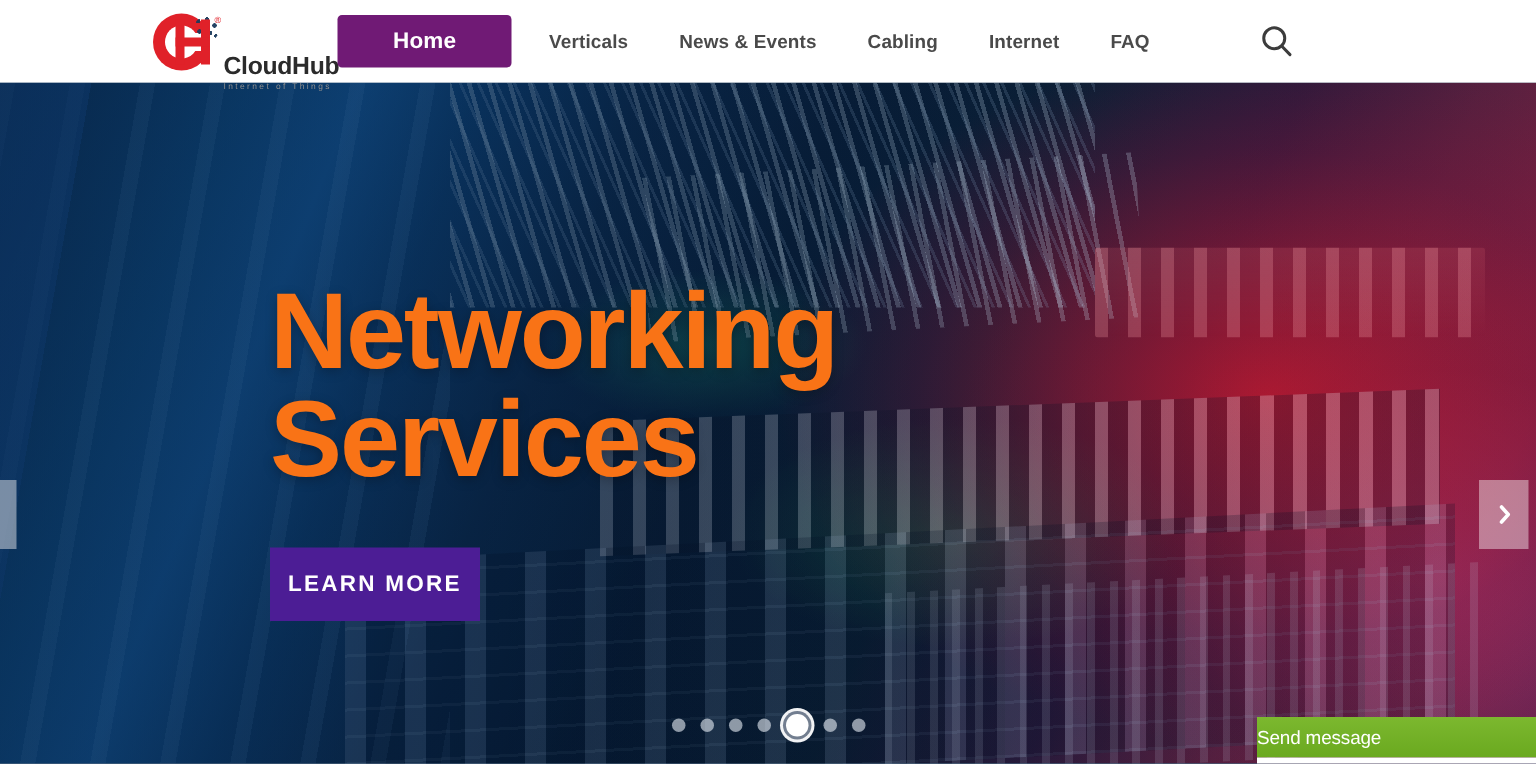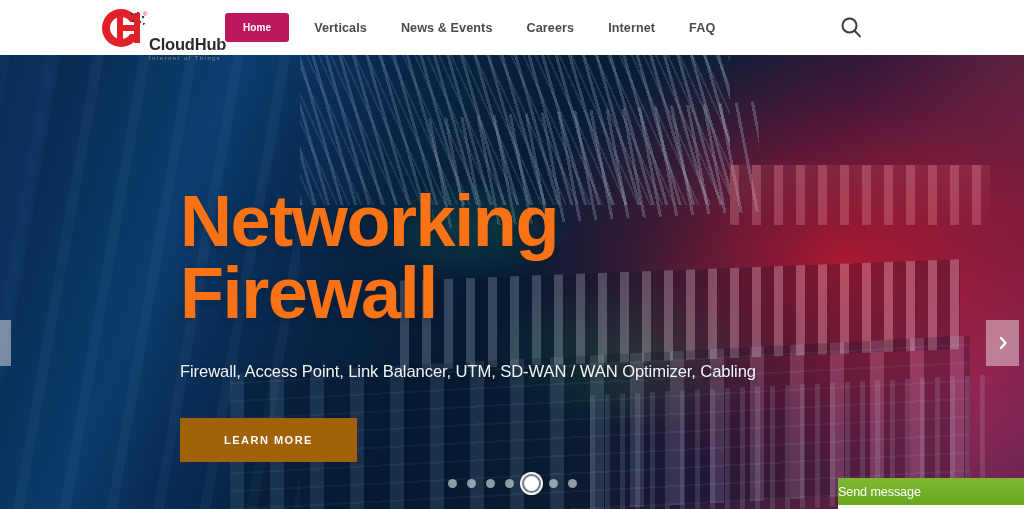--- a/index.html
+++ b/index.html
@@ -87,24 +87,24 @@
   .nav {
     position:absolute; left:225px; top:0; height:55px;
     display:flex; align-items:center; gap:0;
   }
   .nav-item {
     font-size:12.6px; color:#4a4a4a; font-weight:bold;
     padding:0 17px; cursor:pointer; white-space:nowrap;
     letter-spacing:.1px;
   }
   .nav-item.home {
-    background:#be185d; color:#ffffff;
-    padding:9px 18px; border-radius:3px;
+    background:#701a75; color:#ffffff;
+    padding:9px 37px; border-radius:3px;
     margin-right:8px; margin-left:0;
-    font-size:10px;
+    font-size:15px;
   }
   .search-btn {
     position:absolute; left:838px; top:15px;
     width:26px; height:26px; cursor:pointer;
   }
   .search-btn svg { display:block; }
 
   
   .hero {
     position:absolute; top:55px; left:0;
@@ -184,23 +184,23 @@
     padding-top:130px;
     text-shadow:0 2px 8px rgba(0,0,0,.25);
   }
   .hero-sub {
     font-size:16.6px; color:#f2f5f8; margin-top:33px;
     letter-spacing:-.1px;
     text-shadow:0 1px 4px rgba(0,0,0,.4);
   }
   .hero-cta {
     display:inline-block; margin-top:36px;
-    background:#a16207; color:#ffffff;
-    font-size:11px; font-weight:bold; letter-spacing:1.5px;
-    padding:16px 44px; border:none; cursor:pointer;
+    background:#4c1d95; color:#ffffff;
+    font-size:15px; font-weight:bold; letter-spacing:1.5px;
+    padding:16px 12px; border:none; cursor:pointer;
     font-family:"Liberation Sans", sans-serif;
   }
 
   
   .arrow {
     position:absolute; top:265px;
     width:33px; height:46px;
     background:rgba(255,255,255,.42);
     display:flex; align-items:center; justify-content:center;
     cursor:pointer;
@@ -264,21 +264,21 @@
     <div class="logo-text-block">
       <div class="logo-name">CloudHub</div>
       <div class="logo-tag">Internet of Things</div>
     </div>
   </div>
 
   <nav class="nav">
     <div class="nav-item home">Home</div>
     <div class="nav-item">Verticals</div>
     <div class="nav-item">News &amp; Events</div>
-    <div class="nav-item">Careers</div>
+    <div class="nav-item">Cabling</div>
     <div class="nav-item">Internet</div>
     <div class="nav-item">FAQ</div>
   </nav>
 
   <div class="search-btn">
     <svg width="26" height="26" viewBox="0 0 26 26">
       <circle cx="11.5" cy="10.5" r="7" fill="none" stroke="#3c3c3c" stroke-width="2"></circle>
       <line x1="16.6" y1="15.8" x2="22" y2="21.4" stroke="#3c3c3c" stroke-width="2" stroke-linecap="round"></line>
     </svg>
   </div>
@@ -292,23 +292,22 @@
     <div class="tex-ports-top"></div>
     <div class="tex-rack-mid"></div>
     <div class="tex-rack-low"></div>
     <div class="tex-grid-right"></div>
   </div>
   <div class="hero-shade"></div>
 
   <div class="hero-content">
     <div class="hero-title">
       <div>Networking</div>
-      <div>Firewall</div>
+      <div>Services</div>
     </div>
-    <div class="hero-sub">Firewall, Access Point, Link Balancer, UTM, SD-WAN / WAN Optimizer, Cabling</div>
     <button class="hero-cta">LEARN MORE</button>
   </div>
 
   <div class="arrow left">
     <svg width="12" height="16" viewBox="0 0 12 16">
       <polyline points="8,3 3.5,8 8,13" fill="none" stroke="#ffffff" stroke-width="2.4" stroke-linecap="round" stroke-linejoin="round"></polyline>
     </svg>
   </div>
   <div class="arrow right">
     <svg width="12" height="16" viewBox="0 0 12 16">

